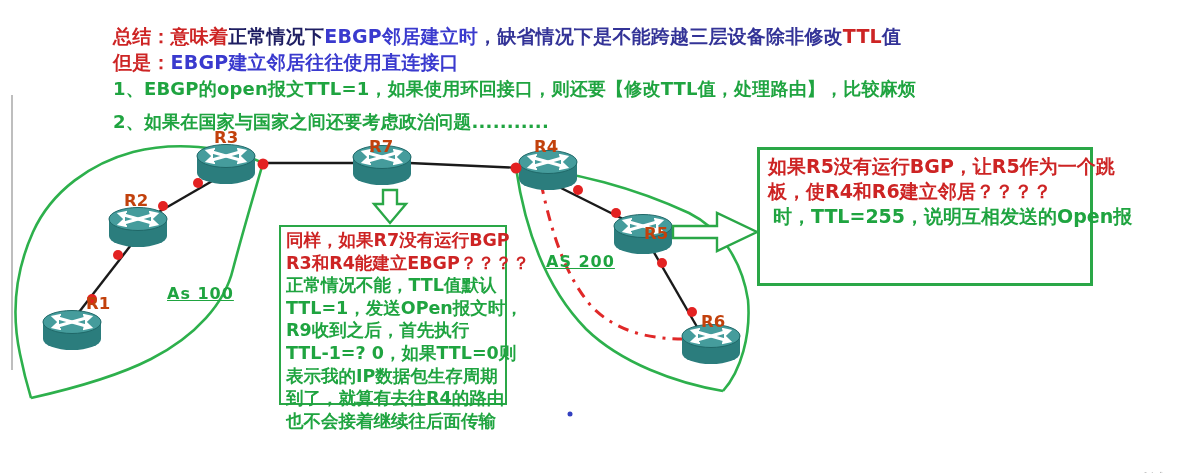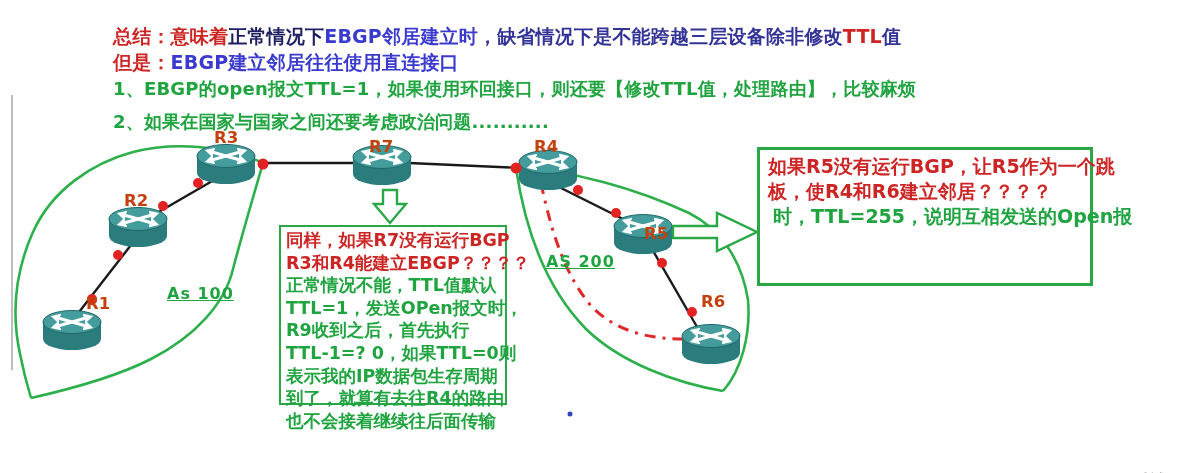--- a/index.html
+++ b/index.html
@@ -101,21 +101,21 @@
   </div>
   <div class="abs hline c-green" style="left:113px;top:77px;font-size:18px;">1、EBGP的open报文TTL=1，如果使用环回接口，则还要【修改TTL值，处理路由】，比较麻烦</div>
   <div class="abs hline c-green" style="left:113px;top:110px;font-size:18px;">2、如果在国家与国家之间还要考虑政治问题...........</div>
 
   <div class="rlabel" style="left:50px;top:294px;margin-left:36px;">R1</div>
   <div class="rlabel" style="left:124px;top:191px;">R2</div>
   <div class="rlabel" style="left:214px;top:128px;">R3</div>
   <div class="rlabel" style="left:369px;top:129px;margin-top:8px;">R7</div>
   <div class="rlabel" style="left:534px;top:137px;">R4</div>
   <div class="rlabel" style="left:644px;top:200px;margin-top:24px;">R5</div>
-  <div class="rlabel" style="left:701px;top:292px;">R6</div>
+  <div class="rlabel" style="left:701px;top:312px;">R6</div>
 
   <div class="aslabel" style="left:119px;top:284px;margin-left:48px;">As 100</div>
   <div class="aslabel" style="left:546px;top:252px;">AS 200</div>
 
   <div id="middle-note" class="notebox">
     <div class="c-red">同样，如果R7没有运行BGP</div>
     <div class="c-red">R3和R4能建立EBGP？？？？</div>
     <div class="c-green">正常情况不能，TTL值默认</div>
     <div class="c-green">TTL=1，发送OPen报文时，</div>
     <div class="c-green">R9收到之后，首先执行</div>

